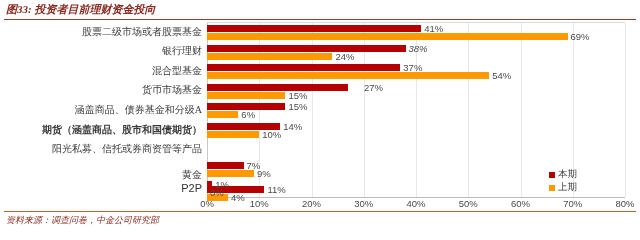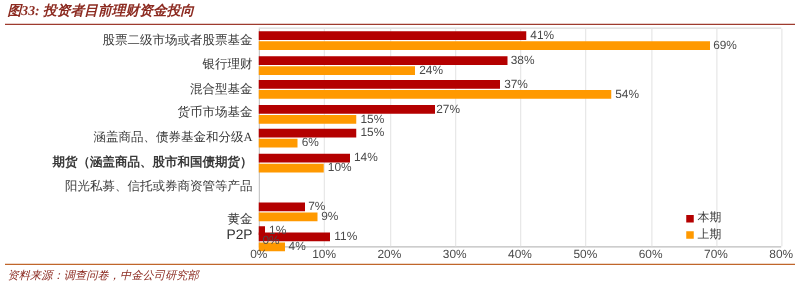--- a/index.html
+++ b/index.html
@@ -250,33 +250,33 @@
         </div>
       <div id="bar-groups">
           <div class="grp" style="top: 0px; height: 19.5556px;">
             <div class="bar cur" style="width: 214.225px; background: rgb(180, 0, 0);"></div>
             <div class="vlab cur" style="left: 217.225px;">41%</div>
             <div class="bar prev" style="width: 360.525px; background: rgb(255, 153, 0);"></div>
             <div class="vlab prev" style="left: 363.525px;">69%</div>
           </div>
           <div class="grp" style="top: 19.5556px; height: 19.5556px;">
             <div class="bar cur" style="width: 198.55px; background: rgb(180, 0, 0);"></div>
-            <div class="vlab cur" style="left: 201.55px;">38%</div>
+            <div class="vlab cur" style="left: 201.55px; font-style: italic;">38%</div>
             <div class="bar prev" style="width: 125.4px; background: rgb(255, 153, 0);"></div>
             <div class="vlab prev" style="left: 128.4px;">24%</div>
           </div>
           <div class="grp" style="top: 39.1111px; height: 19.5556px;">
             <div class="bar cur" style="width: 193.325px; background: rgb(180, 0, 0);"></div>
             <div class="vlab cur" style="left: 196.325px;">37%</div>
             <div class="bar prev" style="width: 282.15px; background: rgb(255, 153, 0);"></div>
             <div class="vlab prev" style="left: 285.15px;">54%</div>
           </div>
           <div class="grp" style="top: 58.6667px; height: 19.5556px;">
             <div class="bar cur" style="width: 141.075px; background: rgb(180, 0, 0);"></div>
-            <div class="vlab cur" style="left: 142px;">27%</div>
+            <div class="vlab cur" style="left: 157px;">27%</div>
             <div class="bar prev" style="width: 78.375px; background: rgb(255, 153, 0);"></div>
             <div class="vlab prev" style="left: 81.375px;">15%</div>
           </div>
           <div class="grp" style="top: 78.2222px; height: 19.5556px;">
             <div class="bar cur" style="width: 78.375px; background: rgb(180, 0, 0);"></div>
             <div class="vlab cur" style="left: 81.375px;">15%</div>
             <div class="bar prev" style="width: 31.35px; background: rgb(255, 153, 0);"></div>
             <div class="vlab prev" style="left: 34.35px;">6%</div>
           </div>
           <div class="grp" style="top: 97.7778px; height: 19.5556px;">

